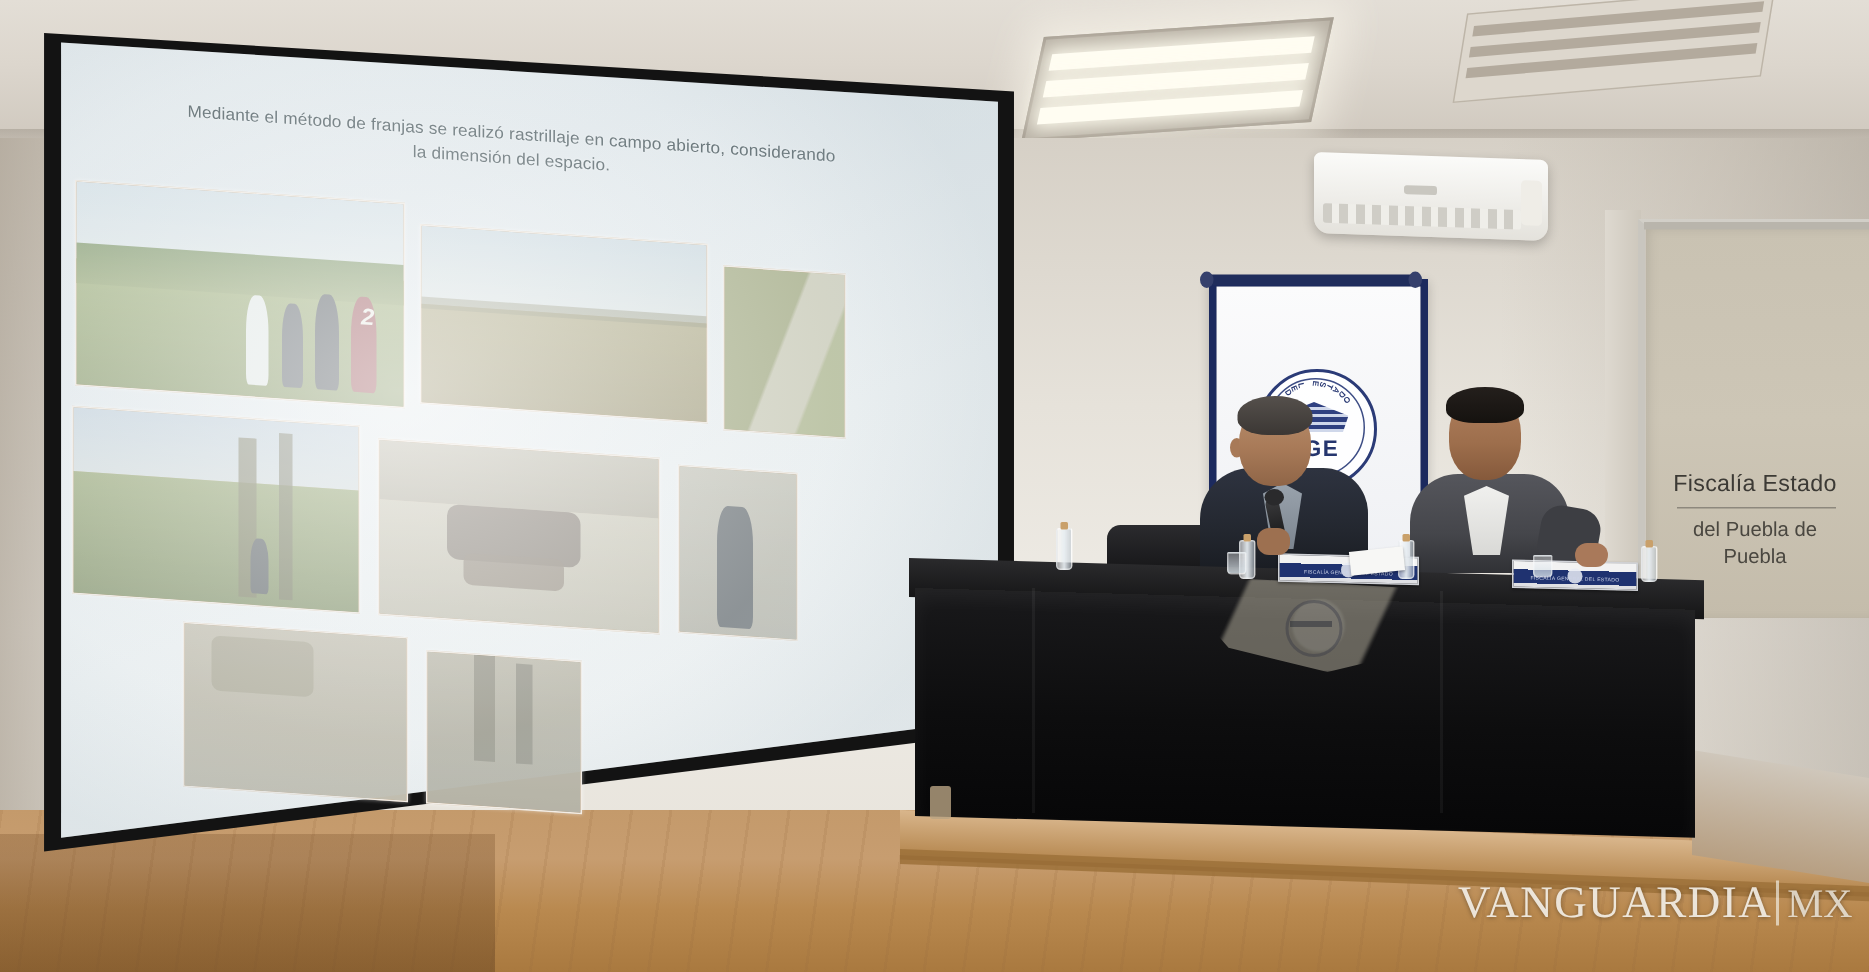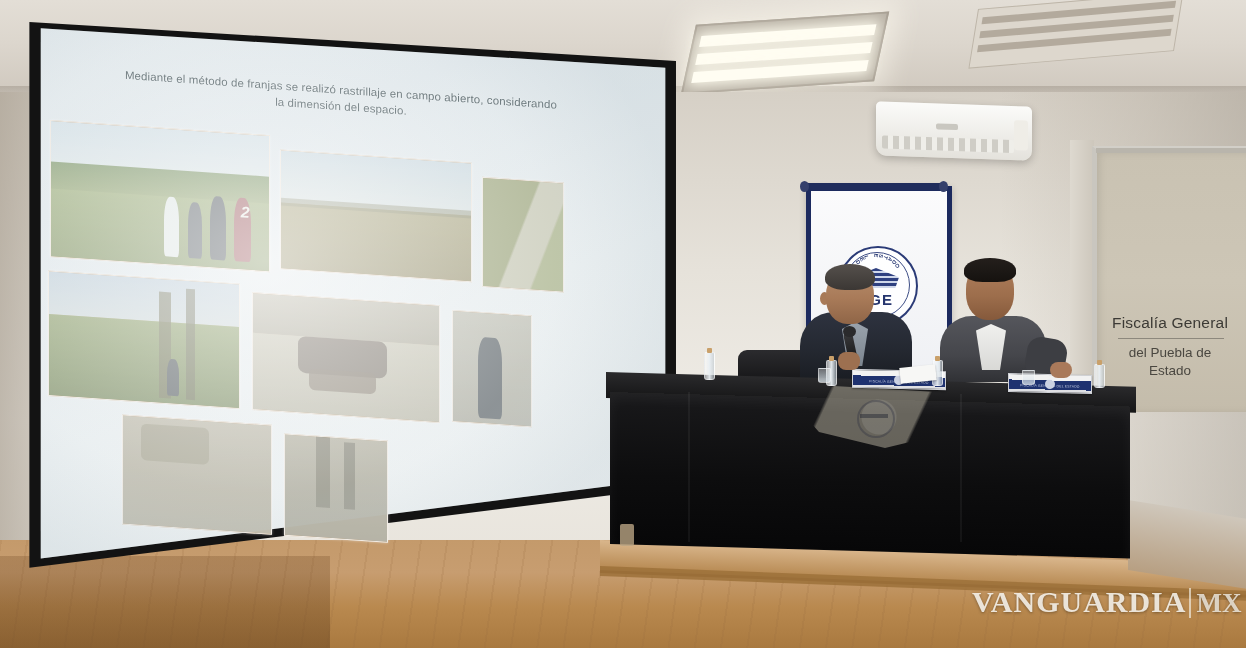--- a/index.html
+++ b/index.html
@@ -278,21 +278,21 @@
     background:linear-gradient(180deg,#241f1c,#15120f);
   }
   #p2-arm{left:1026px;top:338px;width:40px;height:40px;background:#3d3e43;border-radius:14px;transform:rotate(10deg);}
   #p2-hand{left:1050px;top:362px;width:22px;height:16px;border-radius:8px;background:#a9795a;}
   #paper{left:900px;top:366px;width:36px;height:16px;background:#f7f7f5;transform:rotate(-6deg);box-shadow:0 1px 2px rgba(0,0,0,.3);}
 
   
   #watermark{
     left:972px;top:585px;
     font-family:"Liberation Serif", serif;
-    font-size:30px;font-weight:bold;letter-spacing:1px;
+    font-size:30px;font-weight:normal;letter-spacing:1px;
     color:rgba(248,245,238,.88);
     text-shadow:0 1px 3px rgba(0,0,0,.35);
     white-space:nowrap;
   }
   #watermark .mx{
     font-size:27px;color:rgba(245,242,235,.78);
     border-left:2px solid rgba(245,242,235,.65);
     padding-left:5px;margin-left:3px;letter-spacing:0px;
   }
 </style>
@@ -429,25 +429,25 @@
       <span style="transform: rotate(26.3529deg) translate(0px, -30px) rotate(90deg);">T</span>
       <span style="transform: rotate(36.2353deg) translate(0px, -30px) rotate(90deg);">A</span>
       <span style="transform: rotate(46.1176deg) translate(0px, -30px) rotate(90deg);">D</span>
       <span style="transform: rotate(56deg) translate(0px, -30px) rotate(90deg);">O</span>
     </div>
   <div class="abs" id="seal-fge">FGE</div>
 
   <div class="abs" id="wb-wall-l"></div>
   <div class="abs" id="wb-frame"></div>
   <div class="abs" id="wb-rod"></div>
-  <div class="abs" id="wb-title">Fiscalía General</div>
+  <div class="abs" id="wb-title">Fiscalía Estado</div>
   <div class="abs" id="wb-rule"></div>
   <div class="abs" id="wb-sub">
     <span>del Puebla de</span><br>
-    <span>Estado</span>
+    <span>Puebla</span>
   </div>
 
   <div class="abs" id="chair-empty"></div>
 
   <div class="abs person-body" id="p1-suit"></div>
   <div class="abs person-body" id="p1-shirt"></div>
   <div class="abs person-body" id="p1-ear"></div>
   <div class="abs person-body" id="p1-head"></div>
   <div class="abs person-body" id="p1-hair"></div>
 

